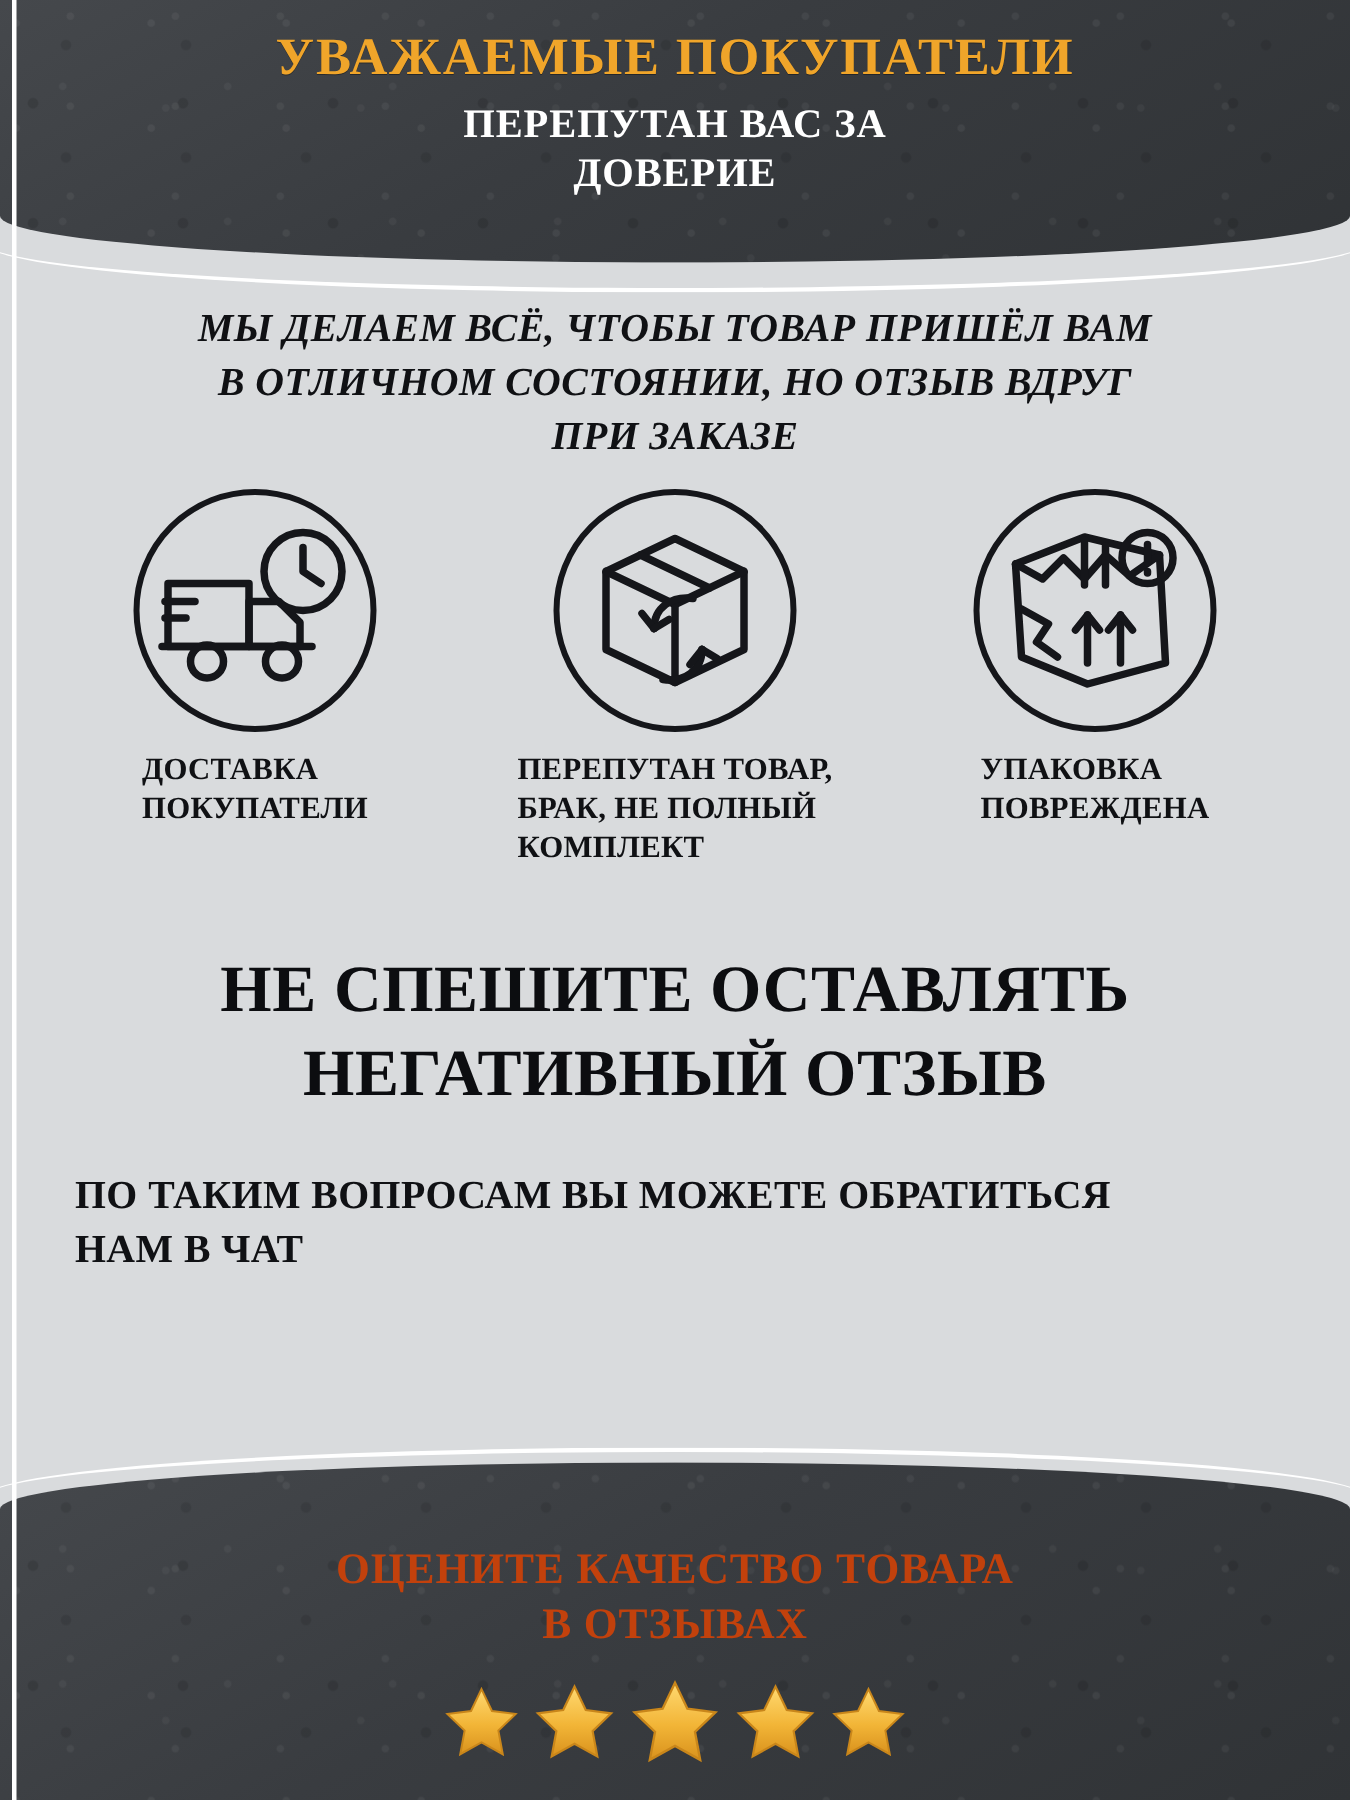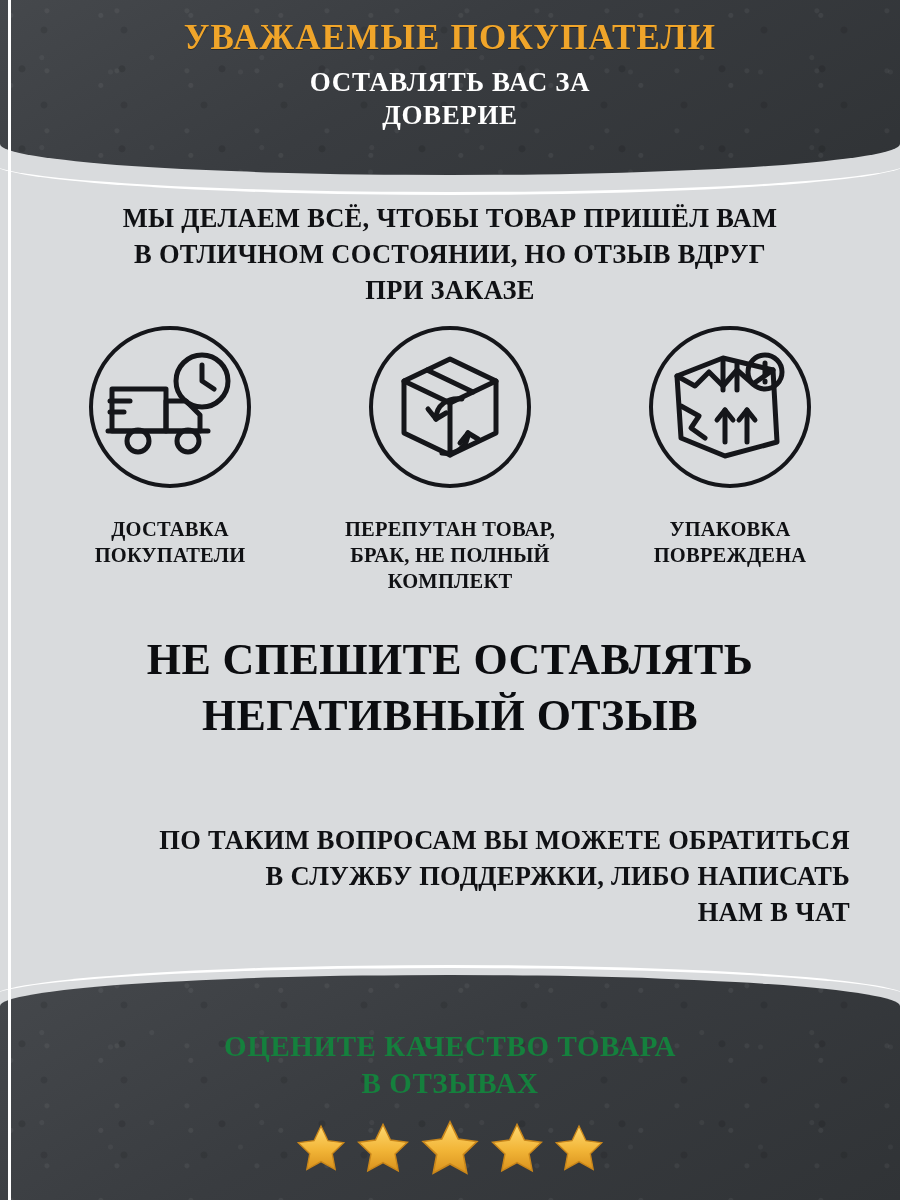--- a/index.html
+++ b/index.html
@@ -109,20 +109,21 @@
     position: absolute;
     top: 200px;
     left: 60px;
     width: 780px;
     text-align: center;
     font-size: 26.5px;
     font-weight: bold;
     color: #101114;
     line-height: 1.36;
     letter-spacing: 0.3px;
+    font-style: italic;
   }
 
   
   .icons-row {
     position: absolute;
     top: 326px;
     left: 40px;
     width: 820px;
     display: flex;
     justify-content: space-between;
@@ -139,68 +140,67 @@
     height: 162px;
     border: 4px solid #15161a;
     border-radius: 50%;
     display: flex;
     align-items: center;
     justify-content: center;
     box-sizing: border-box;
     overflow: hidden;
   }
   .icon-caption {
-    margin-top: 28px;
+    margin-top: 12px;
     font-size: 20.5px;
     font-weight: bold;
     color: #101114;
     line-height: 1.28;
-    text-align: center;
     letter-spacing: 0.2px;
   }
 
   
   .callout {
     position: absolute;
     top: 632px;
     left: 60px;
     width: 780px;
     text-align: center;
     font-size: 44px;
     font-weight: bold;
     color: #0c0d10;
     line-height: 1.28;
     letter-spacing: 0.4px;
   }
   .support {
     position: absolute;
-    top: 822px;
+    top: 778px;
     left: 50px;
     width: 800px;
-    text-align: right;
+    text-align: left;
     font-size: 26.5px;
     font-weight: bold;
     color: #101114;
     line-height: 1.36;
     letter-spacing: 0.3px;
   }
 
   
   .footer {
     position: absolute;
     top: 1028px;
     left: 0;
     width: 900px;
     text-align: center;
     z-index: 5;
   }
   .footer-title {
     font-size: 29px;
     font-weight: bold;
-    color: #15803d;
+    color: #c2410c;
     line-height: 1.26;
     letter-spacing: 0.6px;
   }
   .stars {
     margin-top: 16px;
     display: flex;
     justify-content: center;
     align-items: center;
     gap: 6px;
   }
@@ -216,21 +216,21 @@
   <div class="band band-top"></div>
   <div class="band band-bottom"></div>
   <div class="curve-line curve-line-top"></div>
   <div class="curve-line curve-line-bottom"></div>
   <div class="edge edge-left"></div>
   <div class="edge edge-right"></div>
 
   <div class="header">
     <div class="header-title">УВАЖАЕМЫЕ ПОКУПАТЕЛИ</div>
     <div class="header-sub">
-      <div>ОСТАВЛЯТЬ ВАС ЗА</div>
+      <div>ПЕРЕПУТАН ВАС ЗА</div>
       <div>ДОВЕРИЕ</div>
     </div>
   </div>
 
   <div class="intro">
     <div>МЫ ДЕЛАЕМ ВСЁ, ЧТОБЫ ТОВАР ПРИШЁЛ ВАМ</div>
     <div>В ОТЛИЧНОМ СОСТОЯНИИ, НО ОТЗЫВ ВДРУГ</div>
     <div>ПРИ ЗАКАЗЕ</div>
   </div>
 
@@ -318,21 +318,20 @@
 
   </div>
 
   <div class="callout">
     <div>НЕ СПЕШИТЕ ОСТАВЛЯТЬ</div>
     <div>НЕГАТИВНЫЙ ОТЗЫВ</div>
   </div>
 
   <div class="support">
     <div>ПО ТАКИМ ВОПРОСАМ ВЫ МОЖЕТЕ ОБРАТИТЬСЯ</div>
-    <div>В СЛУЖБУ ПОДДЕРЖКИ, ЛИБО НАПИСАТЬ</div>
     <div>НАМ В ЧАТ</div>
   </div>
 
   <div class="footer">
     <div class="footer-title">
       <div>ОЦЕНИТЕ КАЧЕСТВО ТОВАРА</div>
       <div>В ОТЗЫВАХ</div>
     </div>
     <div class="stars">
       <svg class="star" width="54" height="54" viewBox="0 0 24 24">

